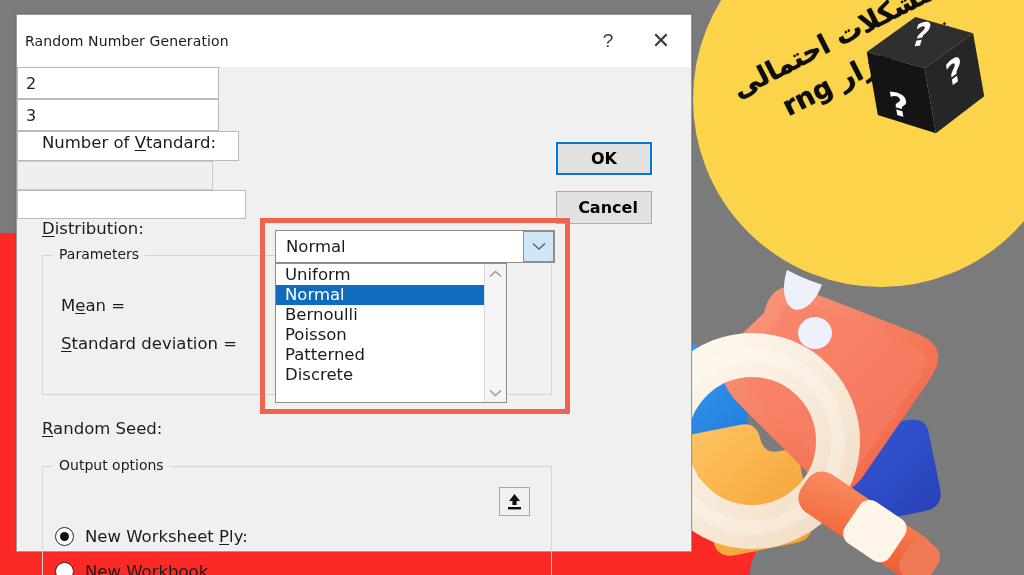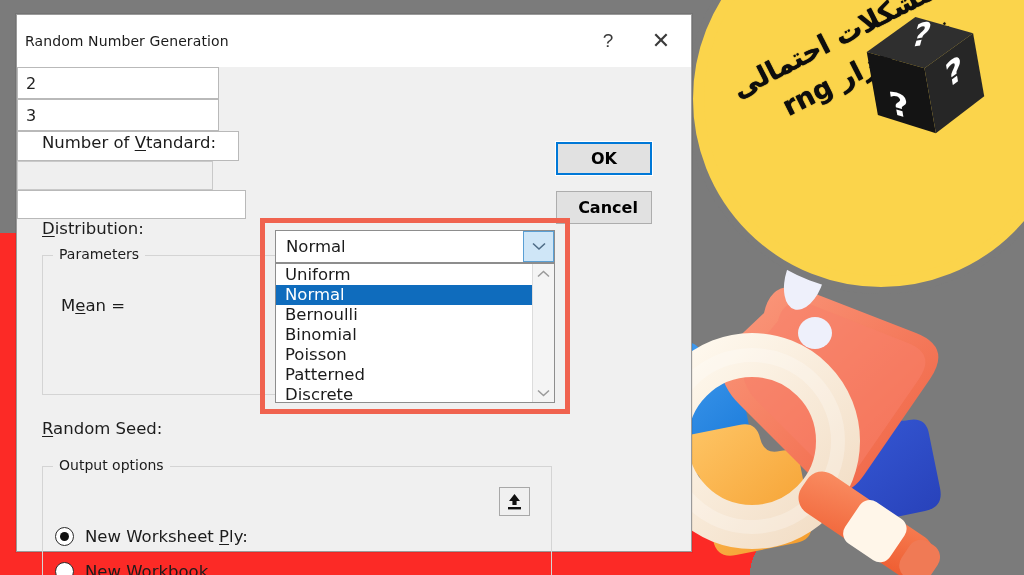--- a/index.html
+++ b/index.html
@@ -122,21 +122,21 @@
   }
   .combo-val{
     flex:1;padding-left:10px;font-size:16.5px;color:#1b1b1b;
     font-family:"DejaVu Sans","Liberation Sans",sans-serif;
   }
   .combo-arrow{
     width:31px;height:31px;background:#cfe6f7;border:1px solid #5a9fd4;
     box-sizing:border-box;display:flex;align-items:center;justify-content:center;
   }
   .listbox{
-    position:absolute;left:258px;top:196px;width:280px;height:140px;
+    position:absolute;left:258px;top:196px;width:232px;height:140px;
     background:#fff;border:1px solid #8d8d8d;box-sizing:border-box;z-index:5;
     display:flex;
   }
   .list-items{flex:1;padding-top:1px;}
   .list-item{
     height:20px;line-height:20px;padding-left:9px;font-size:16.5px;color:#1b1b1b;
     font-family:"DejaVu Sans","Liberation Sans",sans-serif;white-space:nowrap;
   }
   .list-item.sel{background:#0f6cbd;color:#fff;}
   .scrollbar{
@@ -263,20 +263,23 @@
 
     <div class="row" style="left:25px;top:152px;justify-content:center;">
       <span class="lbl"><u>D</u><span>istribution:</span></span>
     </div>
 
     <div class="group" style="left:25px;top:188px;width:510px;height:140px;"></div>
     <div class="group-title" style="left:36px;top:179px;">Parameters</div>
     <div class="row" style="left:44px;top:229px;">
       <span class="lbl"><span>M</span><u>e</u><span>an =</span></span>
     </div>
+    <div class="row" style="left:44px;top:267px;">
+      <span class="lbl"><u>S</u><span>tandard deviation =</span></span>
+    </div>
 
     <div class="row" style="left:25px;top:352px;">
       <span class="lbl"><u>R</u><span>andom Seed:</span></span>
     </div>
     <div class="tbox" style="left:282px;top:352px;width:222px;height:30px;"></div>
 
     <div class="group" style="left:25px;top:399px;width:510px;height:126px;"></div>
     <div class="group-title" style="left:36px;top:390px;">Output options</div>
 
     <div class="tbox disabled" style="left:284px;top:420px;width:196px;height:29px;"></div>
@@ -314,21 +317,20 @@
           <path d="M1 1.5 L7 7 L13 1.5" fill="none" stroke="#4f6d87" stroke-width="1.6"></path>
         </svg>
       </span>
     </div>
 
     <div class="listbox">
       <div class="list-items">
         <div class="list-item">Uniform</div>
         <div class="list-item sel">Normal</div>
         <div class="list-item">Bernoulli</div>
-        <div class="list-item">Binomial</div>
         <div class="list-item">Poisson</div>
         <div class="list-item">Patterned</div>
         <div class="list-item">Discrete</div>
       </div>
       <div class="scrollbar">
         <span class="sb-arrow">
           <svg width="13" height="8" viewBox="0 0 13 8">
               <path d="M1 6.5 L6.5 1.5 L12 6.5" fill="none" stroke="#9a9a9a" stroke-width="1.5"></path>
             </svg>
         </span>

